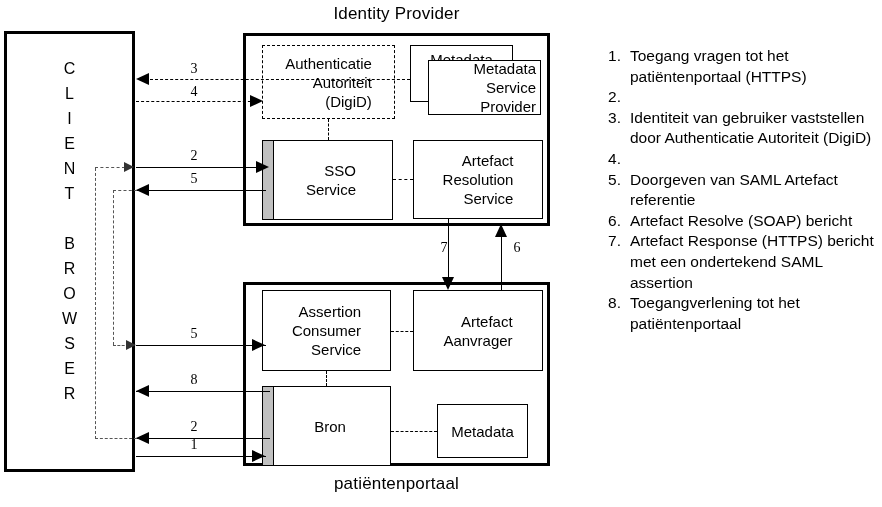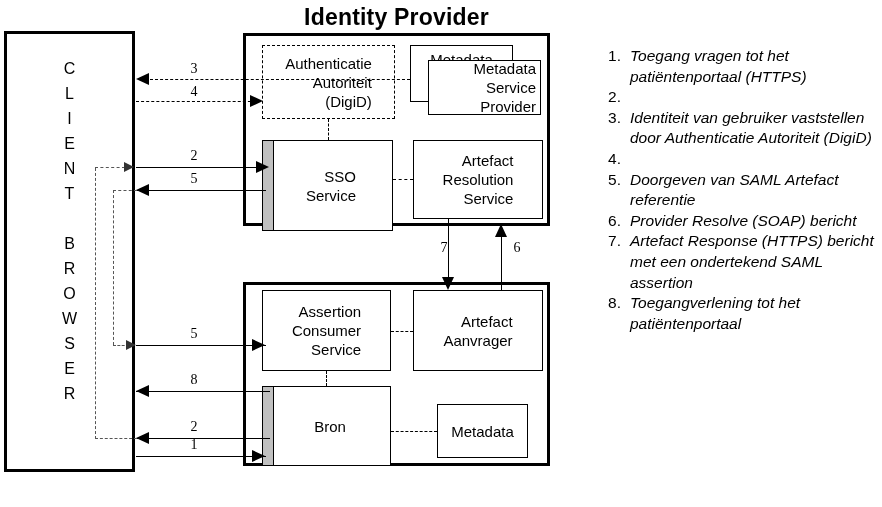--- a/index.html
+++ b/index.html
@@ -15,22 +15,22 @@
     position: relative;
     width: 882px;
     height: 507px;
     background: #ffffff;
     overflow: hidden;
   }
   .abs { position: absolute; }
 
   
   .section-title {
-    font-weight: bold;
-    font-size: 23px;
+    font-weight: normal;
+    font-size: 17px;
     letter-spacing: 0.2px;
     text-align: center;
     white-space: nowrap;
   }
 
   
   .container-box {
     border: 3px solid #000000;
     box-sizing: border-box;
     background: #ffffff;
@@ -154,21 +154,20 @@
   }
   .legend-num {
     width: 26px;
     flex: 0 0 26px;
     text-align: right;
     padding-right: 9px;
     box-sizing: content-box;
   }
   .legend-text {
     flex: 1 1 auto;
-    font-style: italic;
   }
 </style>
 </head>
 <body>
 
 <div id="canvas">
 
   <div class="abs section-title" style="left:243px; top:4px; width:307px;">Identity Provider</div>
 
   <div class="abs client-box" style="left:4px; top:31px; width:131px; height:441px;">
@@ -199,38 +198,39 @@
   <div class="abs comp" style="left:410px; top:45px; width:103px; height:57px; align-items:flex-start;">
     <span class="label" style="padding-top:4px;">Metadata
 Se</span>
   </div>
 
   <div class="abs comp" style="left:428px; top:60px; width:113px; height:55px;">
     <span class="label">Metadata
 Service Provider</span>
   </div>
 
-  <div class="abs comp" style="left:262px; top:140px; width:131px; height:91px;">
+  <div class="abs comp" style="left:262px; top:140px; width:131px; height:80px;">
     <div class="portbar"></div>
     <span class="label" style="padding-left:11px;">SSO
 Service</span>
   </div>
 
   <div class="abs comp" style="left:413px; top:140px; width:130px; height:79px;">
     <span class="label">Artefact
 Resolution
 Service</span>
   </div>
 
   <div class="vline dash" style="left:328px; top:119px; height:21px;"></div>
 
   <div class="hline dash" style="left:393px; top:179px; width:20px;"></div>
 
   <div class="abs container-box" style="left:243px; top:282px; width:307px; height:184px;"></div>
 
+  <div class="abs section-title" style="left:243px; top:474px; width:307px;">patiëntenportaal</div>
 
   <div class="abs comp" style="left:262px; top:290px; width:129px; height:81px;">
     <span class="label">Assertion
 Consumer
 Service</span>
   </div>
 
   <div class="abs comp" style="left:413px; top:290px; width:130px; height:81px;">
     <span class="label">Artefact
 Aanvrager</span>
@@ -319,21 +319,21 @@
       <div class="legend-num">4.</div>
     </div>
 
     <div class="legend-item">
       <div class="legend-num">5.</div>
       <div class="legend-text">Doorgeven van  SAML Artefact referentie</div>
     </div>
 
     <div class="legend-item">
       <div class="legend-num">6.</div>
-      <div class="legend-text">Provider Resolve (SOAP) bericht</div>
+      <div class="legend-text">Artefact Resolve (SOAP) bericht</div>
     </div>
 
     <div class="legend-item">
       <div class="legend-num">7.</div>
       <div class="legend-text">Artefact Response (HTTPS) bericht met een ondertekend SAML assertion</div>
     </div>
 
     <div class="legend-item">
       <div class="legend-num">8.</div>
       <div class="legend-text">Toegangverlening tot het patiëntenportaal</div>

